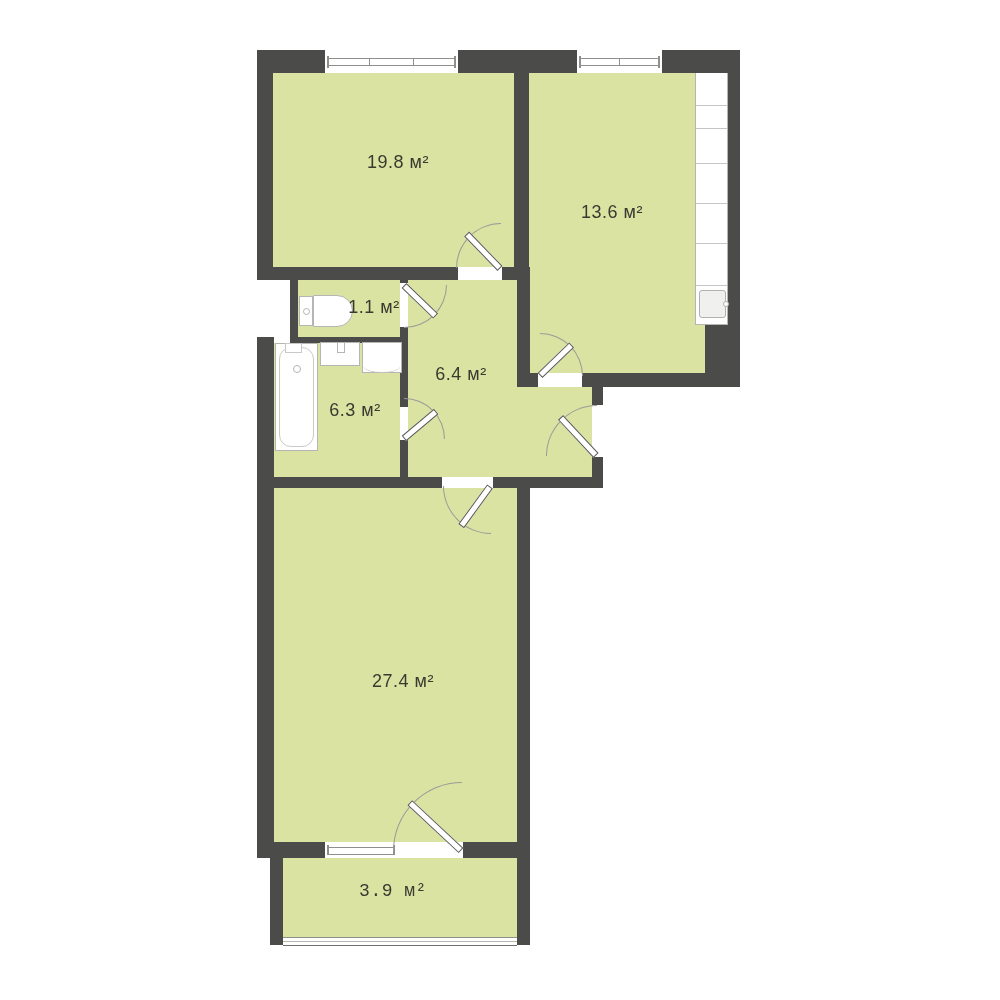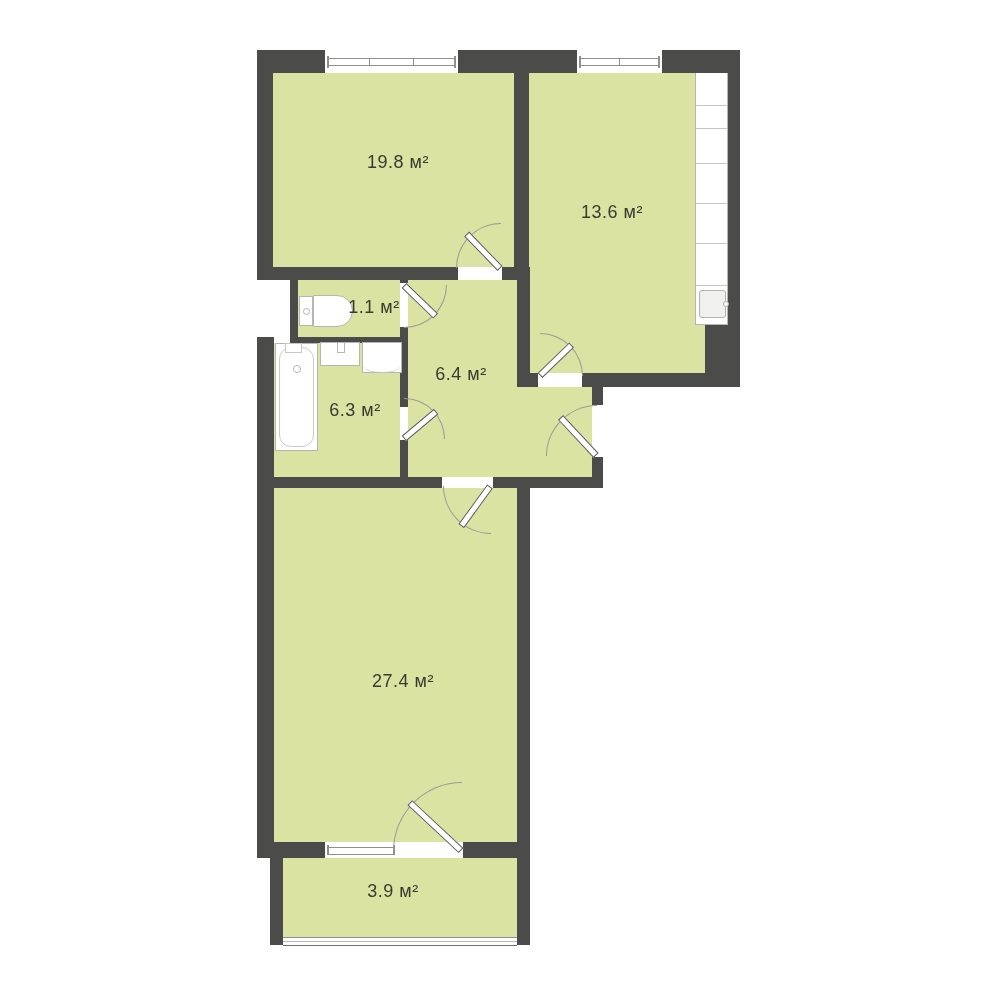--- a/index.html
+++ b/index.html
@@ -132,15 +132,15 @@
     <div style="position:absolute;left:3px;top:217px;width:25px;height:26px;background:#f0f0ee;border:1px solid #b0b0ae;border-radius:3px;"></div>
     <div style="position:absolute;left:27px;top:228px;width:4px;height:4px;border:1px solid #b0b0ae;border-radius:50%;background:#fff;"></div>
   </div>
 
   <div class="label" style="left:328px;top:152px;">19.8 м²</div>
   <div class="label" style="left:542px;top:202px;">13.6 м²</div>
   <div class="label" style="left:304px;top:297px;">1.1 м²</div>
   <div class="label" style="left:285px;top:400px;">6.3 м²</div>
   <div class="label" style="left:391px;top:364px;">6.4 м²</div>
   <div class="label" style="left:333px;top:671px;">27.4 м²</div>
-  <div class="label" style="left:323px;top:881px;">3.9 м²</div>
+  <div class="label" style="left:323px;top:881px;font-family:Liberation Mono, monospace;">3.9 м²</div>
 
 </div>
 
 </body></html>

